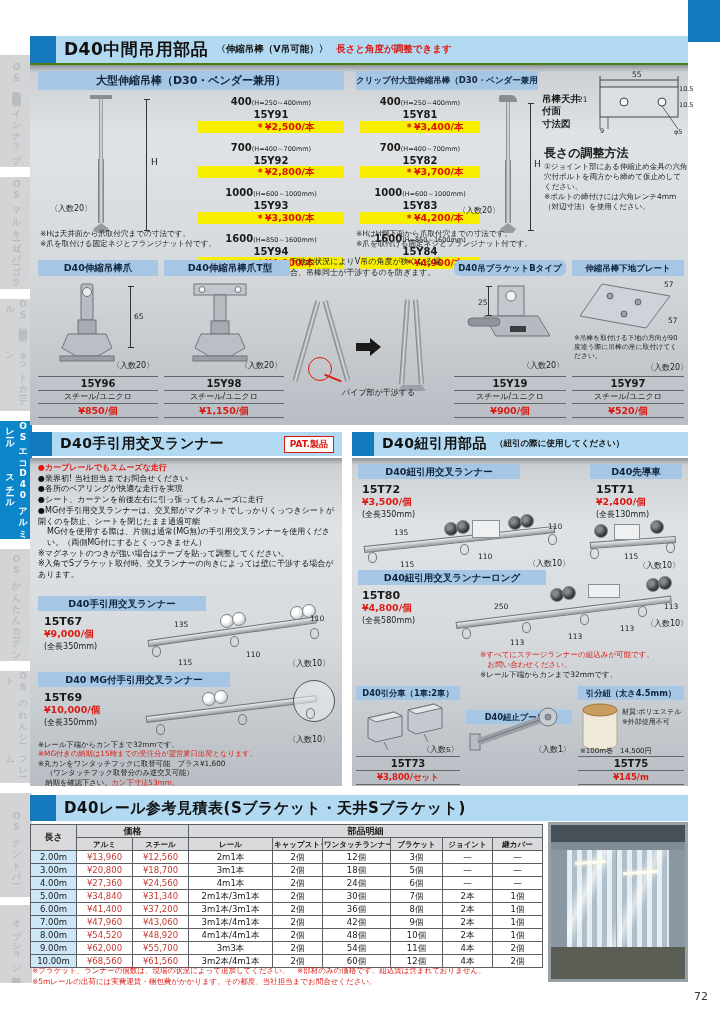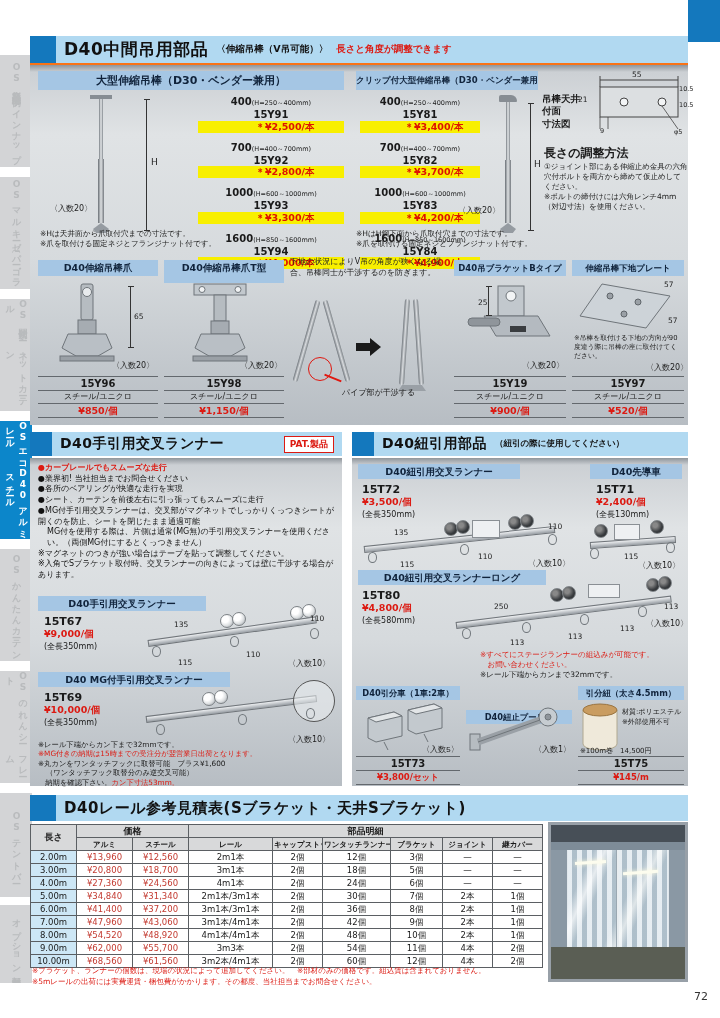--- a/index.html
+++ b/index.html
@@ -91,21 +91,21 @@
     </div>
   <div class="tab" style="top:793px;height:104px;">
       <div>OSテントバー</div>
     </div>
   <div class="tab" style="top:905px;height:78px;">
       <div>オプション部材</div>
       <div>各種形材</div>
     </div>
   <div class="pnum" style="left:694px;top:990px;">72</div>
 
-  <div class="shead" style="left:30px;top:36px;width:658px;height:27px;border-bottom:2px solid #f97316;">
+  <div class="shead" style="left:30px;top:36px;width:658px;height:27px;border-bottom:2px solid #4d7c0f;">
     <div class="sq"></div>
     <span class="stitle">D40中間吊用部品</span>
     <span class="ssub">〈伸縮吊棒（V吊可能）〉</span>
     <span class="ssub red">長さと角度が調整できます</span>
   </div>
 
   <div class="gbody" style="left:30px;top:65px;width:658px;height:360px;">
 
     <div class="ptitle" style="left:8px;top:6px;width:306px;height:19px;font-size:11px;line-height:19px;">大型伸縮吊棒（D30・ベンダー兼用）</div>
     <div class="abs" style="left:36px;top:30px;width:70px;height:142px;">
@@ -224,21 +224,21 @@
       <div class="hdim" style="left:92px;top:8px;height:62px;"></div>
       <span class="dim" style="left:96px;top:34px;">65</span>
       <span class="qty" style="left:74px;top:82px;">〈入数20〉</span>
     </div>
     <div class="ibox" style="left:8px;top:311px;width:120px;">
       <div class="irow code-r">15Y96</div>
       <div class="irow mat-r">スチール/ユニクロ</div>
       <div class="irow prc-r">¥850/個</div>
     </div>
 
-    <div class="ptitle" style="left:134px;top:195px;width:120px;height:23px;font-size:9.5px;line-height:16px;">D40伸縮吊棒爪T型</div>
+    <div class="ptitle" style="left:134px;top:195px;width:120px;height:16px;font-size:9.5px;line-height:16px;padding-left:6px;">D40伸縮吊棒爪T型</div>
     <div class="abs" style="left:134px;top:213px;width:120px;height:96px;">
       <svg width="64" height="84" style="position:absolute;left:24px;top:4px;">
         <rect x="6" y="2" width="52" height="11" fill="#c2c8cd" stroke="#6f757a"></rect>
         <circle cx="14" cy="7.5" r="3" fill="#f0f2f3" stroke="#6f757a"></circle>
         <circle cx="50" cy="7.5" r="3" fill="#f0f2f3" stroke="#6f757a"></circle>
         <rect x="26" y="13" width="12" height="26" fill="#b6bcc1" stroke="#6f757a"></rect>
         <rect x="23" y="39" width="18" height="13" fill="#a6acb2" stroke="#6f757a"></rect>
         <path d="M13 52 L51 52 L57 66 L43 74 L21 74 L7 66 Z" fill="#b9bfc5" stroke="#6f757a"></path>
         <rect x="5" y="74" width="54" height="5" fill="#9aa0a6" stroke="#6f757a"></rect>
       </svg>
@@ -258,21 +258,21 @@
         <div class="rcirc" style="left:18px;top:58px;width:22px;height:22px;"></div>
         <div style="position:absolute;left:34px;top:78px;width:18px;height:1.5px;background:#e0170f;transform:rotate(22deg);"></div>
         <div class="arrowb" style="left:66px;top:44px;"></div>
         <div class="pipe" style="left:112px;top:0;height:86px;transform:rotate(4deg);"></div>
         <div class="pipe" style="left:126px;top:0;height:86px;transform:rotate(-4deg);"></div>
         <div style="position:absolute;left:108px;top:86px;width:28px;height:6px;background:#9aa0a6;clip-path:polygon(15% 0,85% 0,100% 100%,0 100%);"></div>
         <span class="dim" style="left:52px;top:88px;font-size:8px;">パイプ部が干渉する</span>
       </div>
     </div>
 
-    <div class="ptitle" style="left:424px;top:195px;width:112px;height:16px;font-size:8.5px;line-height:16px;">D40吊ブラケットBタイプ</div>
+    <div class="ptitle" style="left:424px;top:195px;width:112px;height:16px;font-size:8.5px;line-height:16px;border-radius:6px;">D40吊ブラケットBタイプ</div>
     <div class="abs" style="left:424px;top:213px;width:112px;height:96px;">
       <svg width="96" height="74" style="position:absolute;left:8px;top:6px;">
         <rect x="36" y="2" width="26" height="30" fill="#c2c8cd" stroke="#6f757a"></rect>
         <circle cx="49" cy="12" r="5" fill="#f2f4f5" stroke="#6f757a"></circle>
         <path d="M22 32 L76 32 L88 52 L34 52 Z" fill="#b4bac0" stroke="#6f757a"></path>
         <rect x="6" y="34" width="32" height="8" rx="4" fill="#8f959b" stroke="#6f757a"></rect>
         <rect x="48" y="42" width="16" height="6" fill="#3a3d40"></rect>
       </svg>
       <div class="hdim" style="left:34px;top:8px;height:30px;"></div>
       <span class="dim" style="left:24px;top:20px;">25</span>

